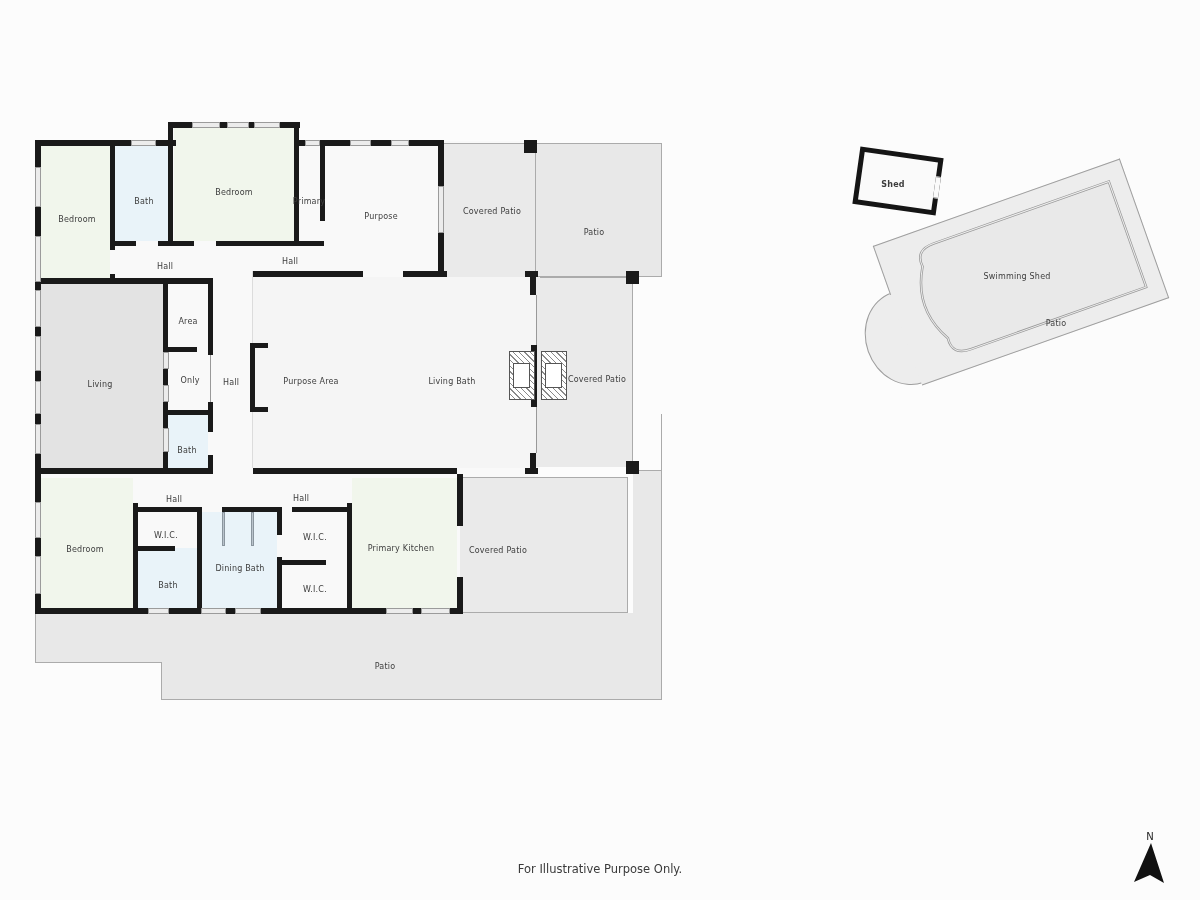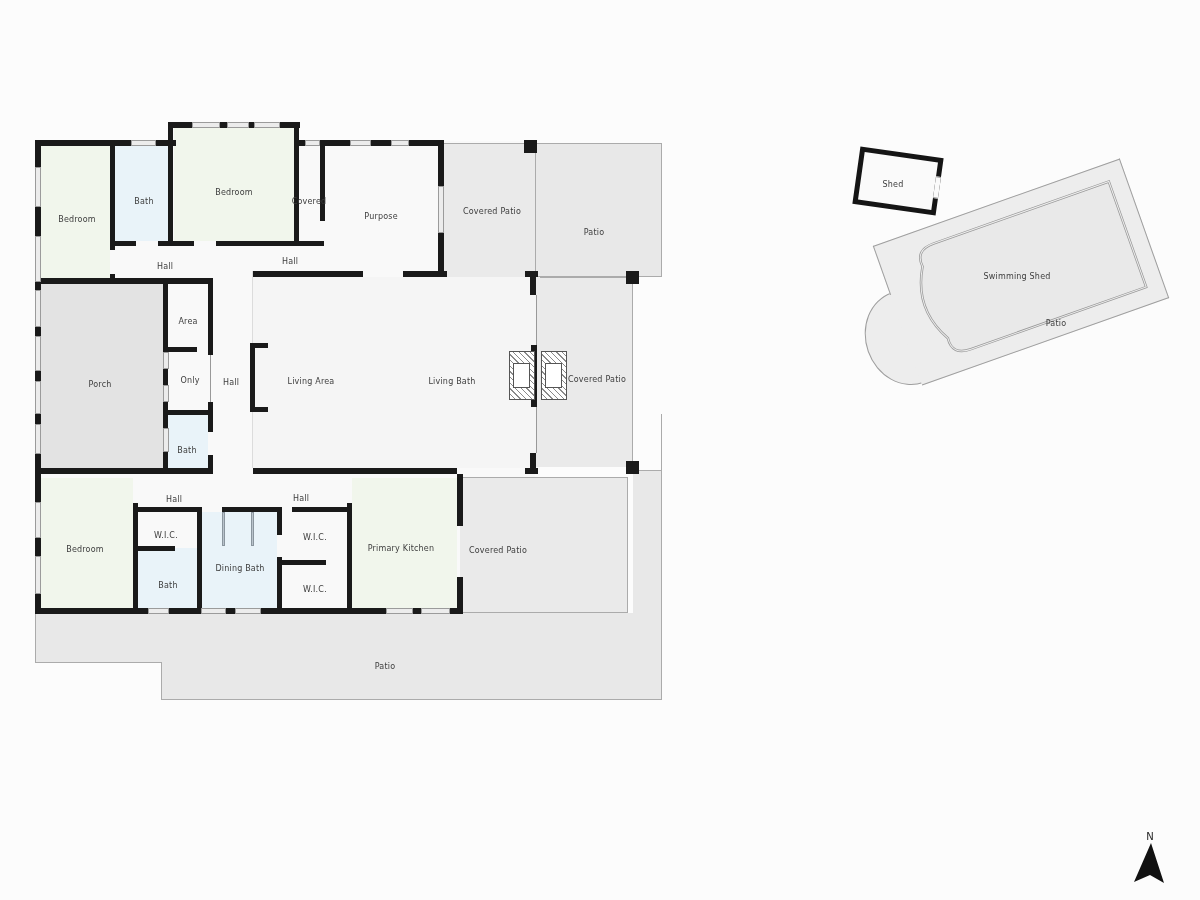--- a/index.html
+++ b/index.html
@@ -168,63 +168,64 @@
       <div class="firebox" style="left:513px;top:363px;width:17px;height:25px;"></div>
       <div class="firebox" style="left:545px;top:363px;width:17px;height:25px;"></div>
     </div>
 
     <div class="glass" style="left:222px;top:512px;width:3px;height:34px;"></div>
     <div class="glass" style="left:251px;top:512px;width:3px;height:34px;"></div>
 
     <div class="lbl" style="left:77px;top:219px;">Bedroom</div>
     <div class="lbl" style="left:144px;top:201px;">Bath</div>
     <div class="lbl" style="left:234px;top:192px;">Bedroom</div>
-    <div class="lbl" style="left:309px;top:201px;">Covered</div>
+    <div class="lbl" style="left:309px;top:201px;">Primary</div>
     <div class="lbl" style="left:381px;top:216px;">Purpose</div>
     <div class="lbl" style="left:492px;top:211px;">Covered Patio</div>
     <div class="lbl" style="left:594px;top:232px;">Patio</div>
     <div class="lbl" style="left:165px;top:266px;">Hall</div>
     <div class="lbl" style="left:290px;top:261px;">Hall</div>
     <div class="lbl" style="left:188px;top:321px;">Area</div>
     <div class="lbl" style="left:190px;top:380px;">Only</div>
     <div class="lbl" style="left:231px;top:382px;">Hall</div>
-    <div class="lbl" style="left:100px;top:384px;">Porch</div>
-    <div class="lbl" style="left:311px;top:381px;">Living Area</div>
+    <div class="lbl" style="left:100px;top:384px;">Living</div>
+    <div class="lbl" style="left:311px;top:381px;">Purpose Area</div>
     <div class="lbl" style="left:452px;top:381px;">Living Bath</div>
     <div class="lbl" style="left:597px;top:379px;">Covered Patio</div>
     <div class="lbl" style="left:187px;top:450px;">Bath</div>
     <div class="lbl" style="left:174px;top:499px;">Hall</div>
     <div class="lbl" style="left:301px;top:498px;">Hall</div>
     <div class="lbl" style="left:85px;top:549px;">Bedroom</div>
     <div class="lbl" style="left:166px;top:535px;">W.I.C.</div>
     <div class="lbl" style="left:168px;top:585px;">Bath</div>
     <div class="lbl" style="left:240px;top:568px;">Dining Bath</div>
     <div class="lbl" style="left:315px;top:537px;">W.I.C.</div>
     <div class="lbl" style="left:315px;top:589px;">W.I.C.</div>
     <div class="lbl" style="left:401px;top:548px;">Primary Kitchen</div>
     <div class="lbl" style="left:498px;top:550px;">Covered Patio</div>
     <div class="lbl" style="left:385px;top:666px;">Patio</div>
   </div>
 
   <div class="shed">
     <div class="shed-door"></div>
   </div>
-  <div class="lbl" style="left:893px;top:184px;">Shed</div>
+  <div class="lbl" style="left:893px;top:184px;font-weight:bold;">Shed</div>
 
   <div class="pool-group">
     <div class="pool-bulge"></div>
     <div class="pool-patio"></div>
     <div class="edge" style="left:0;top:0;width:1px;height:52px;background:#9e9e9e;"></div>
     <svg width="262" height="148" style="position:absolute;left:0;top:0;">
       <path d="M 58,18 L 244,18 L 244,130 L 58,130 Q 38,130 40,112 Q 18,74 40,36 Q 38,18 58,18 Z" fill="#e9e9e9" stroke="#999999" stroke-width="2.5"></path>
       <path d="M 58,18 L 244,18 L 244,130 L 58,130 Q 38,130 40,112 Q 18,74 40,36 Q 38,18 58,18 Z" fill="none" stroke="#ededed" stroke-width="1"></path>
     </svg>
   </div>
   <div class="lbl" style="left:1017px;top:276px;">Swimming Shed</div>
   <div class="lbl" style="left:1056px;top:323px;">Patio</div>
 
   <div class="compass-n">N</div>
   <svg width="50" height="60" style="position:absolute;left:1124px;top:828px;">
     <polygon points="27,15 40,55 26,47 10,54" fill="#111111"></polygon>
   </svg>
 
+  <div class="footer">For Illustrative Purpose Only.</div>
 
 </div>
 
 </body></html>

